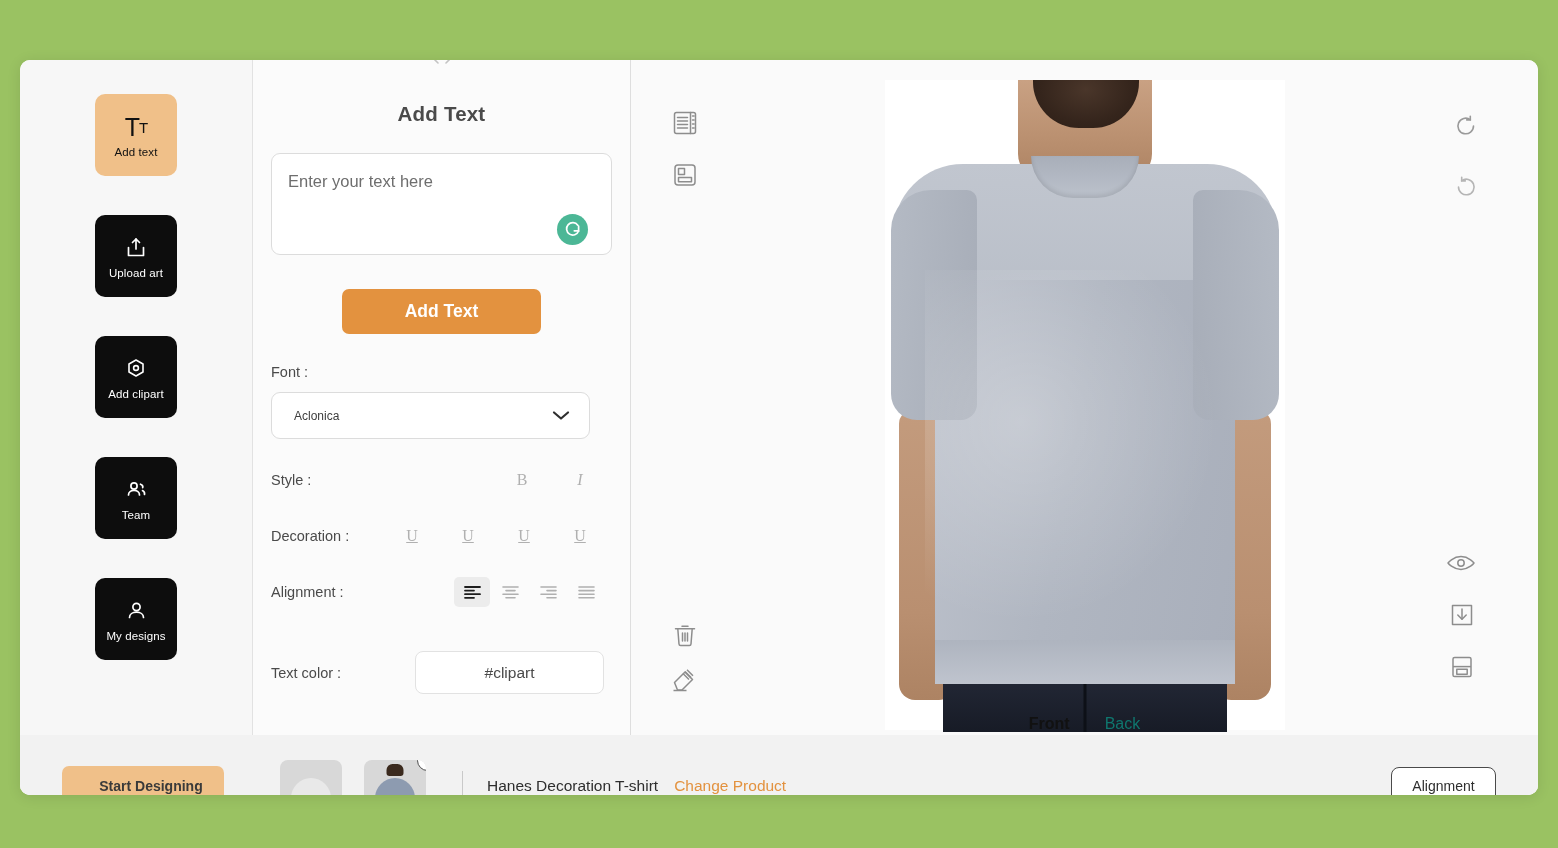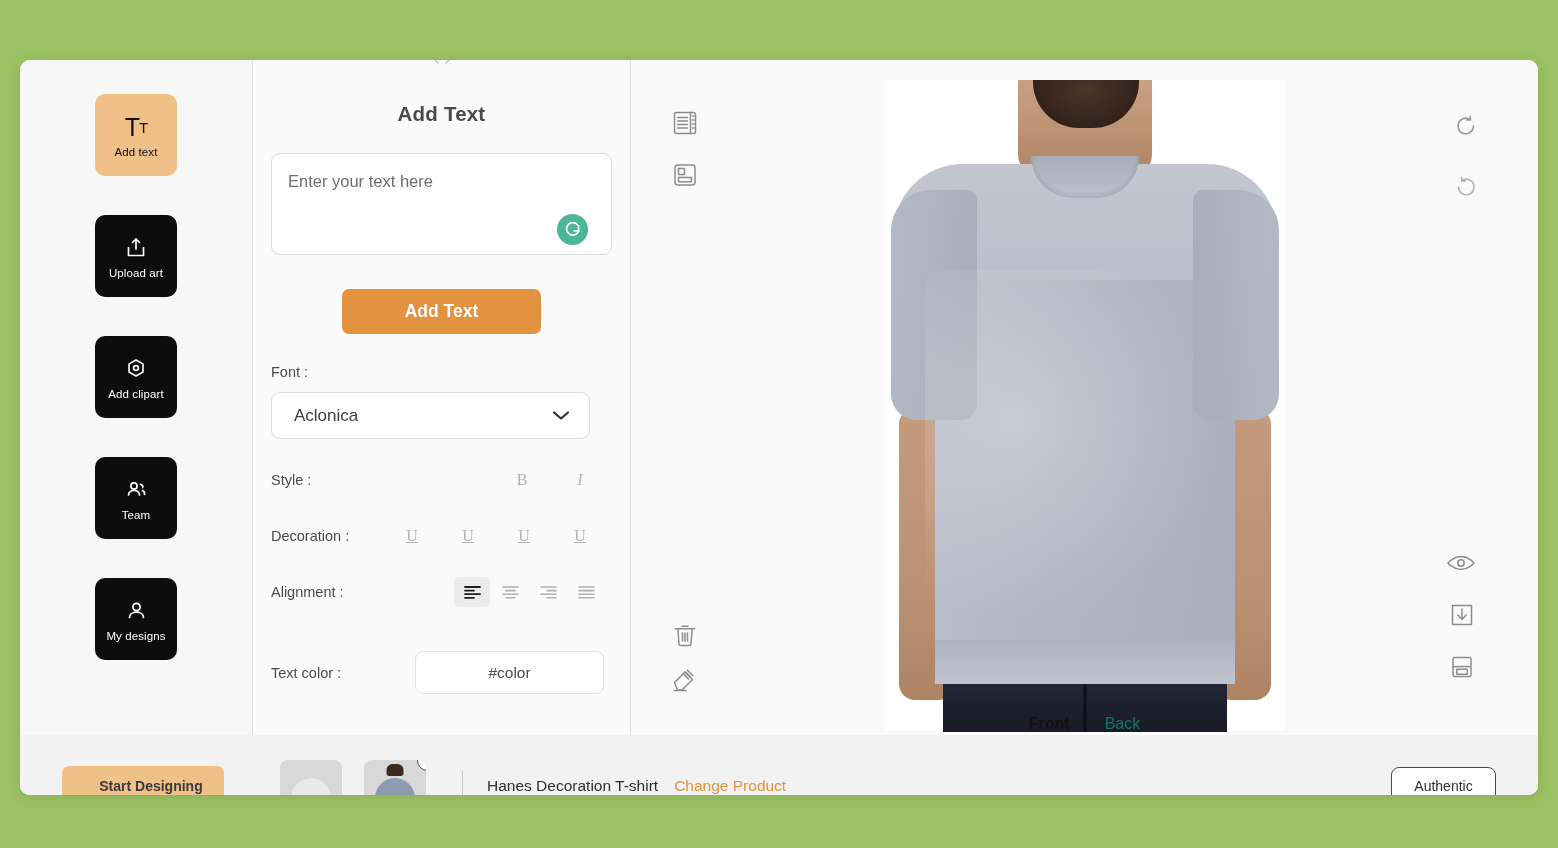--- a/index.html
+++ b/index.html
@@ -141,21 +141,21 @@
     height: 47px;
     border: 1px solid #dcdcdc;
     border-radius: 9px;
     background: #ffffff;
     display: flex;
     align-items: center;
     justify-content: space-between;
     padding: 0 18px 0 22px;
     cursor: pointer;
   }
-  #font-select-value { font-size: 17px; color: #3d3d3d; }
+  #font-select-value { font-size: 12px; color: #3d3d3d; }
   .ctrl-row {
     display: flex;
     align-items: center;
     margin-top: 26px;
     height: 30px;
   }
   .ctrl-row .field-label { flex: 0 0 auto; }
   .ctrl-items {
     margin-left: auto;
     display: flex;
@@ -577,21 +577,21 @@
               <path d="M1 5.6h15"></path>
               <path d="M1 9.2h15"></path>
               <path d="M1 12.8h15"></path>
           </svg>
         </span>
       </span>
     </div>
 
     <div id="text-color-row">
       <span class="field-label">Text color :</span>
-      <span id="text-color-field">#color</span>
+      <span id="text-color-field">#clipart</span>
     </div>
   </div>
 
   <div id="canvas-stage">
 
     <span class="stage-icon" id="layers-icon">
       <svg width="30" height="30" viewBox="0 0 30 30" fill="none" stroke="#8d8d8d" stroke-width="1.5" stroke-linecap="round">
         <rect x="4.5" y="4.5" width="21" height="21" rx="2"></rect>
         <path d="M20.5 4.5v21"></path>
         <path d="M7.5 9.5h10"></path>
@@ -709,14 +709,14 @@
     </div>
   </div>
 
   <div id="bottom-divider"></div>
 
   <div id="product-info">
     <span>Hanes Decoration T-shirt</span>
     <span id="change-product-link">Change Product</span>
   </div>
 
-  <button id="bottom-right-button">Authentic</button>
+  <button id="bottom-right-button">Alignment</button>
 </div>
 
 </body></html>

